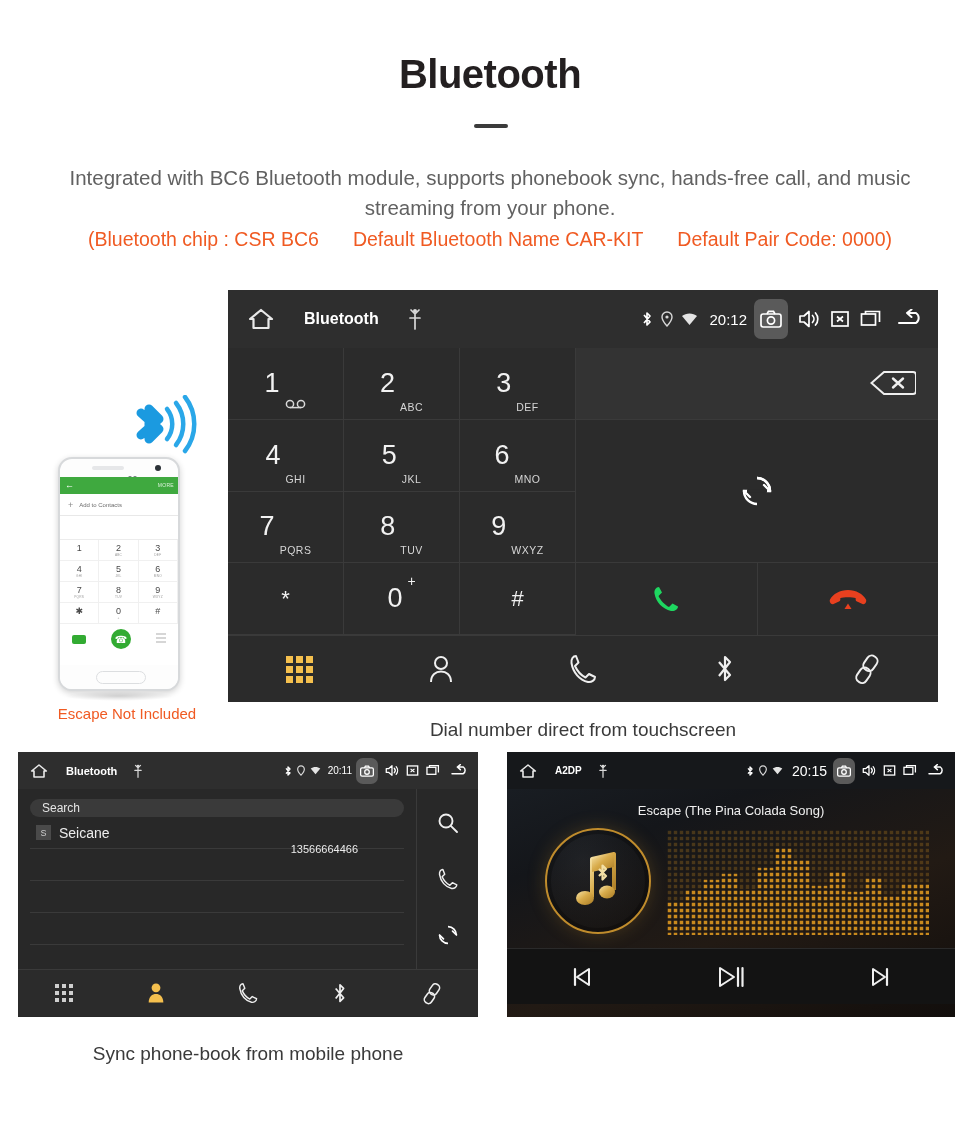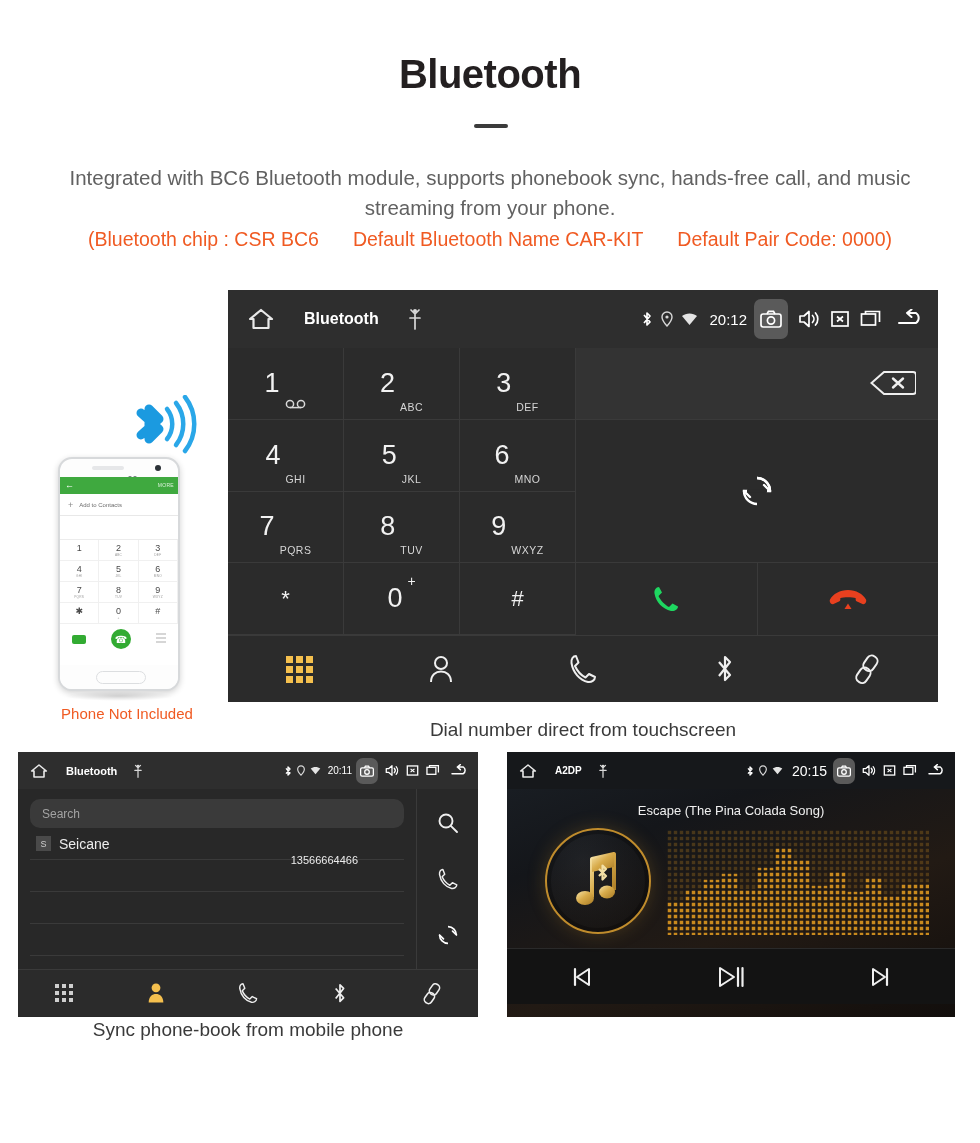--- a/index.html
+++ b/index.html
@@ -130,21 +130,21 @@
   }
 
   
   #phonebook { left:18px; top:752px; width:460px; height:265px; }
   #phonebook .statusbar { height:37px; padding:0 8px 0 12px; }
   #phonebook .sb-title { font-size:11px; margin-left:18px; }
   #phonebook .sb-time { font-size:10px; margin:0 4px; }
   .pb-body { display:flex; height:180px; }
   .pb-list { flex:1; position:relative; padding:10px 12px 0 12px; }
   .pb-search {
-    height:29px; background:#3a3a3a; border-radius:10px; color:#a3a3a3;
+    height:18px; background:#3a3a3a; border-radius:10px; color:#e5e5e5;
     font-size:12px; display:flex; align-items:center; padding-left:12px;
   }
   .pb-row { display:flex; align-items:center; height:32px; border-bottom:1px solid #3a3a3a; padding:0 6px; }
   .pb-av { width:15px; height:15px; background:#4a4a4a; color:#cfcfcf; font-size:9px;
     display:flex; align-items:center; justify-content:center; margin-right:8px;}
   .pb-name { color:#ececec; font-size:14px; }
   .pb-num { color:#ececec; font-size:11px; margin-left:auto; margin-right:40px;margin-top:32px;}
   .pb-empty { height:32px; border-bottom:1px solid #3a3a3a; }
   .pb-side { width:62px; border-left:1px solid #3a3a3a; display:flex; flex-direction:column;
              align-items:center; justify-content:space-around; padding:6px 0; }
@@ -229,21 +229,21 @@
           <div class="ph-hide"></div>
           <div class="ph-call">☎</div>
           <div class="ph-kbd"></div>
         </div>
       </div>
       <div class="ph-bottom">
         <div class="ph-home"></div>
       </div>
     </div>
     <div class="phone-shadow"></div>
-    <div class="pni">Phone Not Included</div>
+    <div class="pni">Escape Not Included</div>
   </div>
 
   <div class="scr" id="dialer">
     <div class="statusbar">
       <div class="sb-left">
         <span class="ic">
           <svg width="26" height="24" viewBox="0 0 26 24">
               <path d="M13 3 L24 12 L20.5 12 L20.5 21 L5.5 21 L5.5 12 L2 12 Z" fill="none" stroke="#e9e9e9" stroke-width="2.2" stroke-linejoin="round"></path>
             </svg>
         </span>
@@ -593,21 +593,21 @@
         <span class="ic">
           <svg width="22" height="23" viewBox="0 0 30 32">
               <rect x="13" y="2" width="11" height="16" rx="5" transform="rotate(35 18 10)" fill="none" stroke="#efefef" stroke-width="2.2"></rect>
               <rect x="6" y="14" width="11" height="16" rx="5" transform="rotate(35 11 22)" fill="none" stroke="#efefef" stroke-width="2.2"></rect>
             </svg>
         </span>
       </div>
     </div>
   </div>
 
-  <div class="caption" style="left:18px; top:1016px; width:460px;">
+  <div class="caption" style="left:18px; top:1040px; width:460px;">
     <div>Sync phone-book from mobile phone</div>
   </div>
 
   <div class="scr" id="a2dp">
     <div class="statusbar">
       <div class="sb-left">
         <span class="ic">
           <svg width="18" height="16" viewBox="0 0 26 24">
               <path d="M13 3 L24 12 L20.5 12 L20.5 21 L5.5 21 L5.5 12 L2 12 Z" fill="none" stroke="#e9e9e9" stroke-width="2.4" stroke-linejoin="round"></path>
             </svg>

